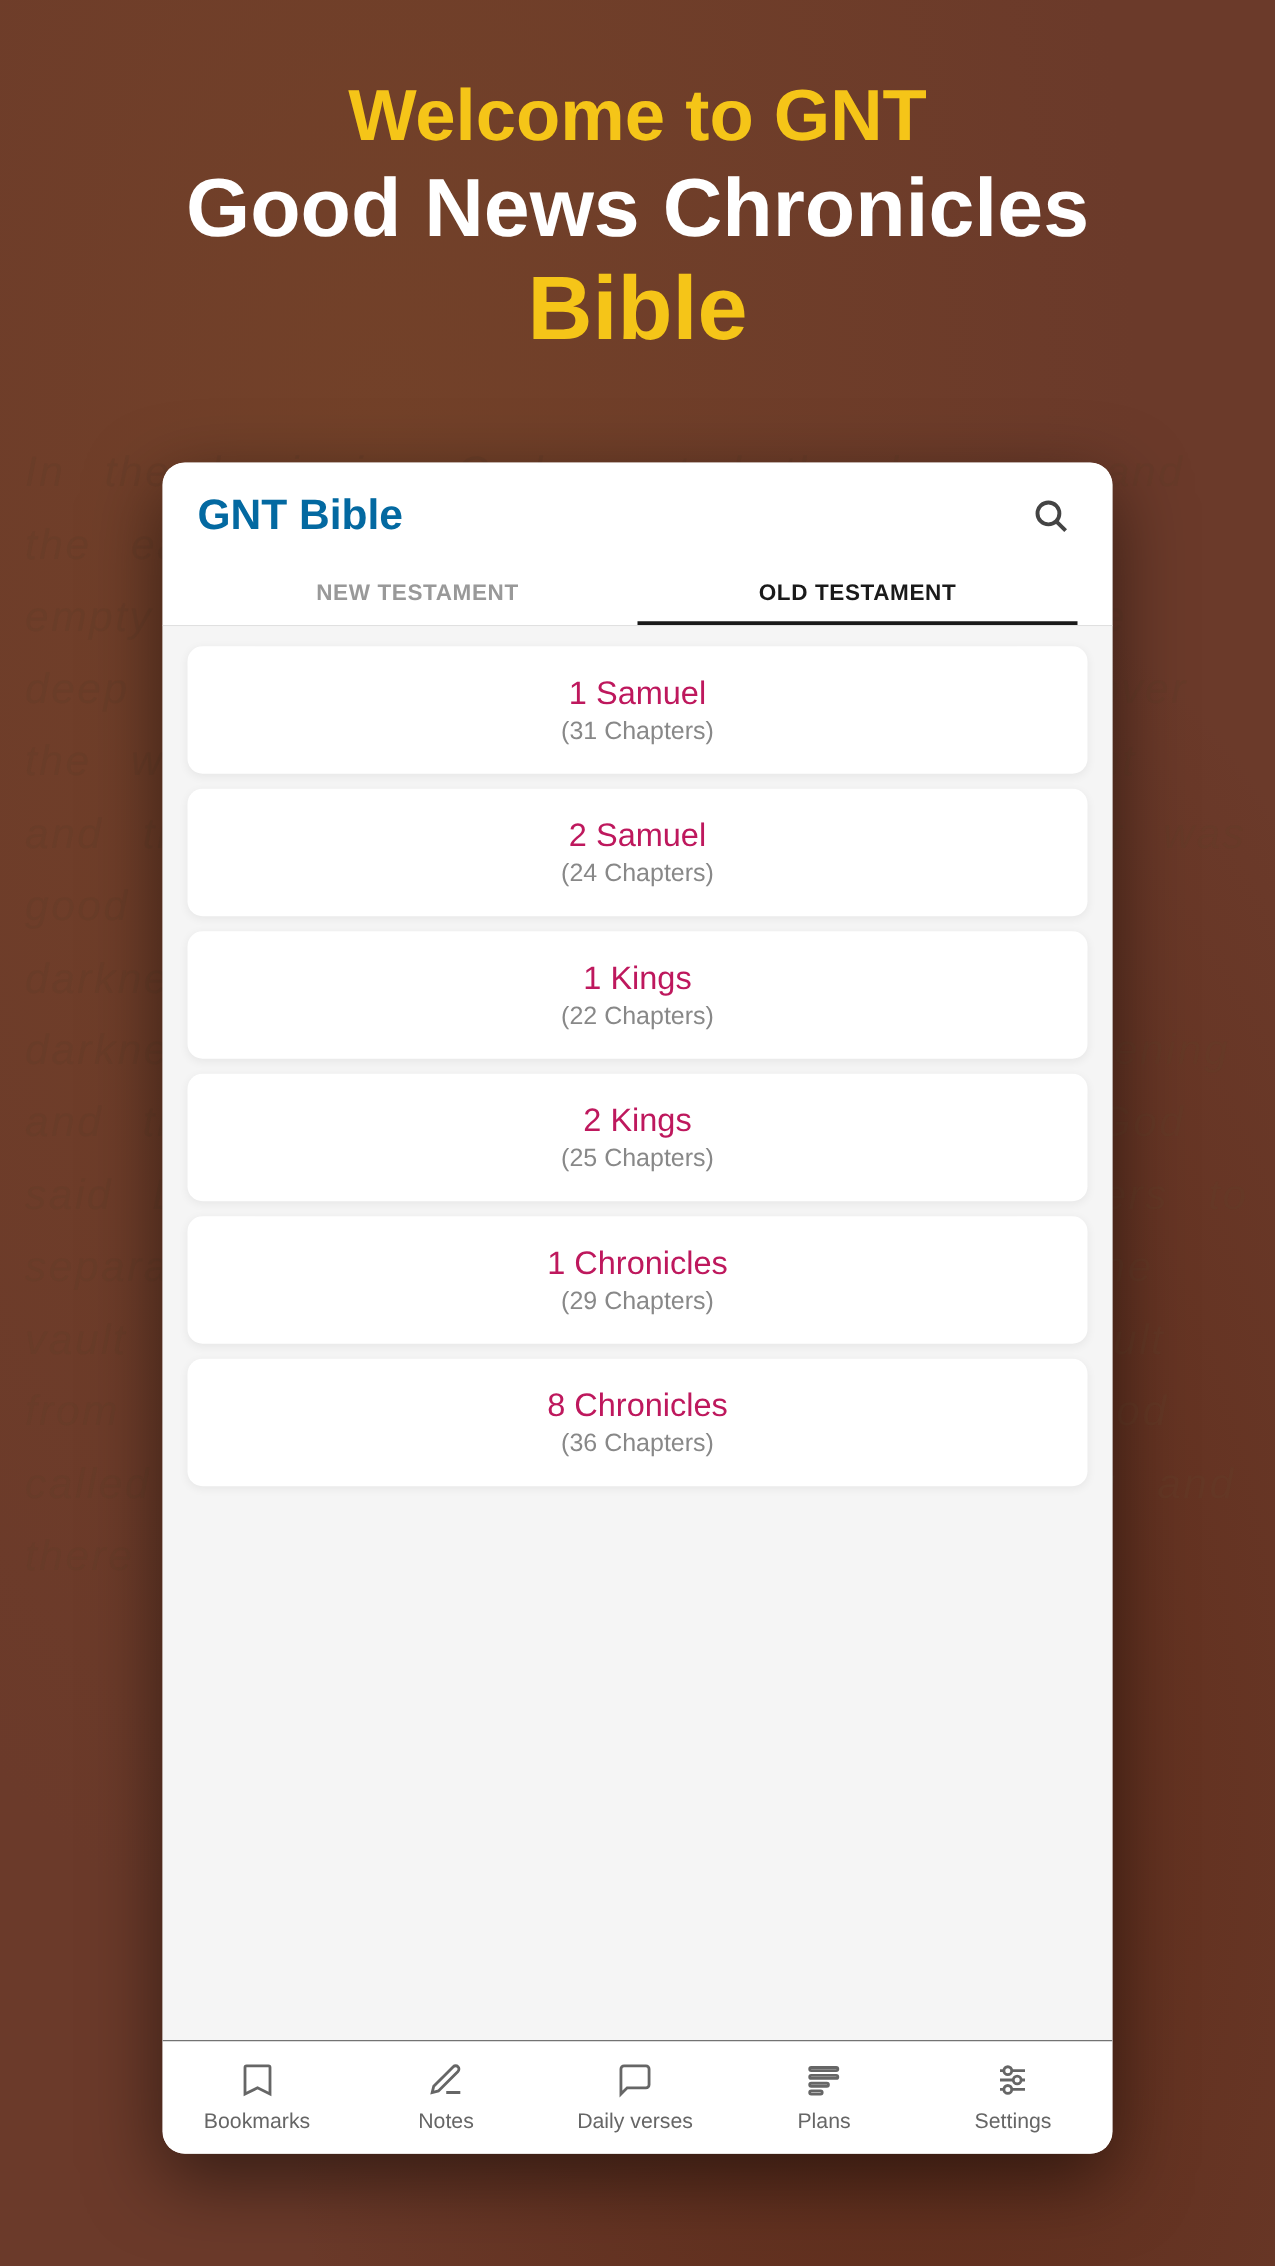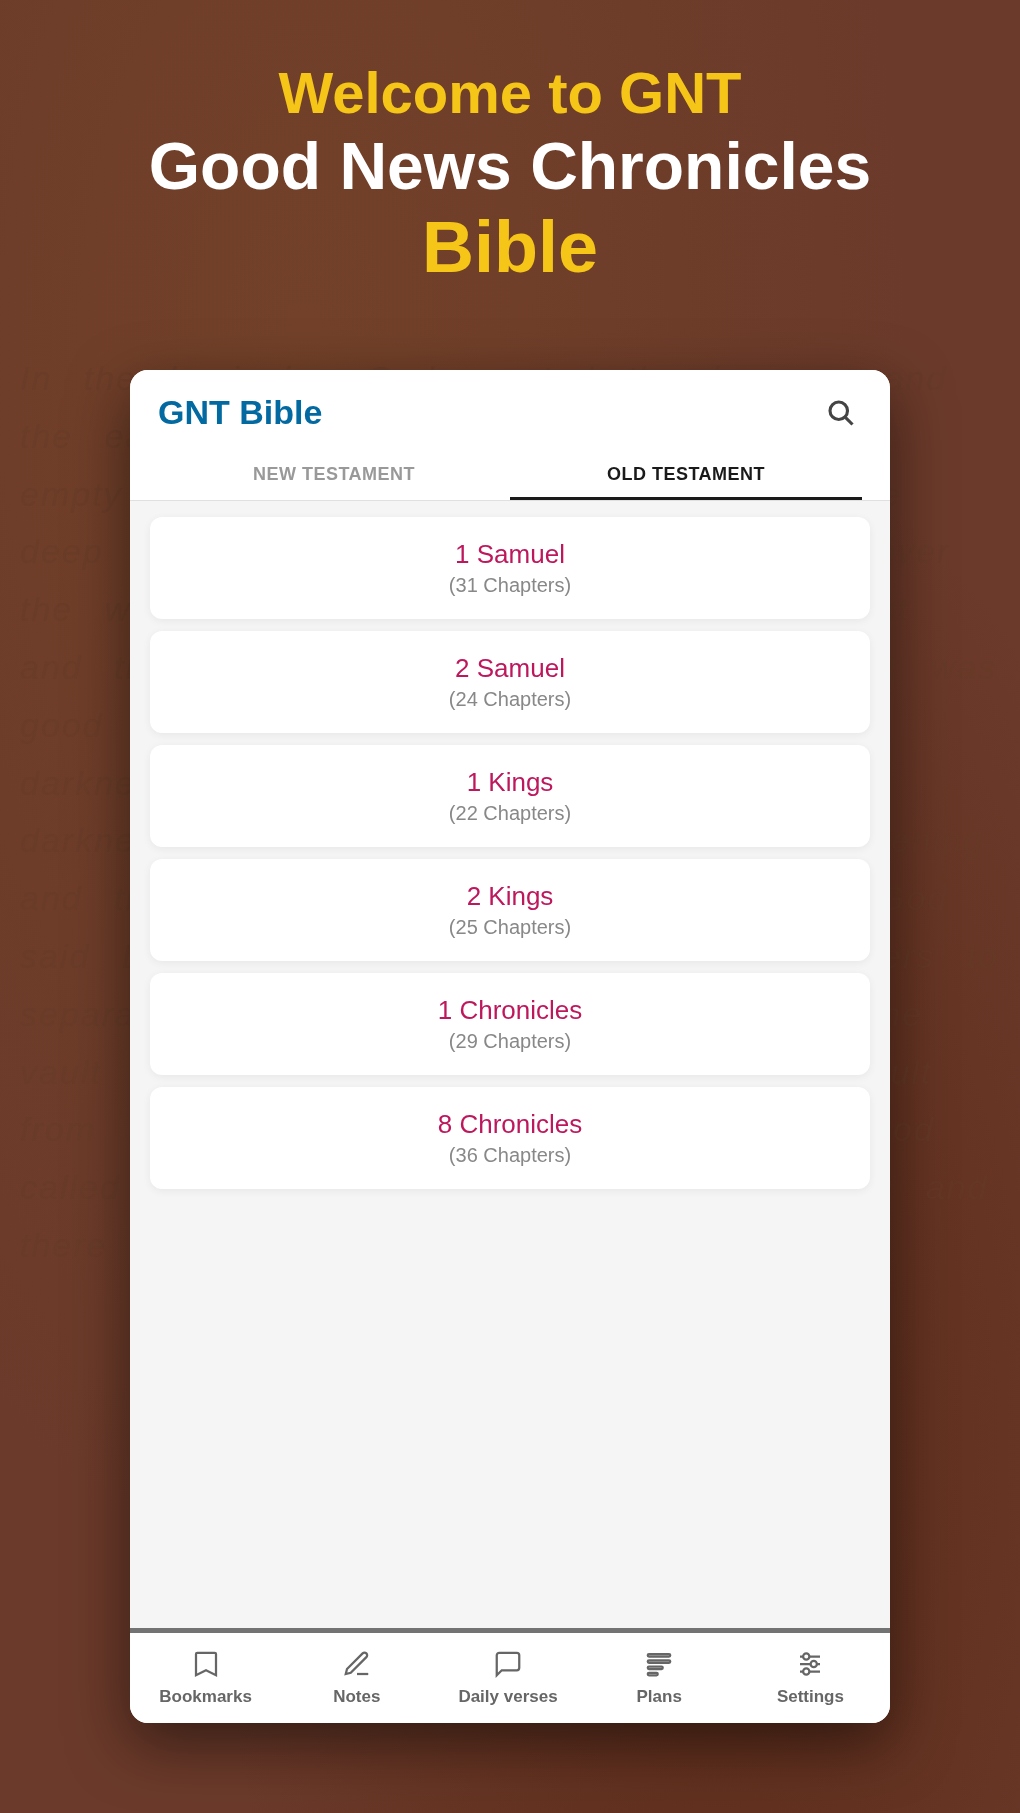--- a/index.html
+++ b/index.html
@@ -164,26 +164,25 @@
       margin-bottom: 4px;
     }
 
     .book-chapters {
       font-size: 20px;
       color: #888;
     }
 
     .bottom-nav {
       background: #ffffff;
-      border-top: 5px solid #737373;
+      border-top: 1px solid #737373;
       display: flex;
       justify-content: space-around;
       align-items: center;
       padding: 14px 4px 16px 0;
-      font-weight: bold;
     }
 
     .nav-item {
       display: flex;
       flex-direction: column;
       align-items: center;
       gap: 6px;
       cursor: pointer;
       flex: 1;
     }

